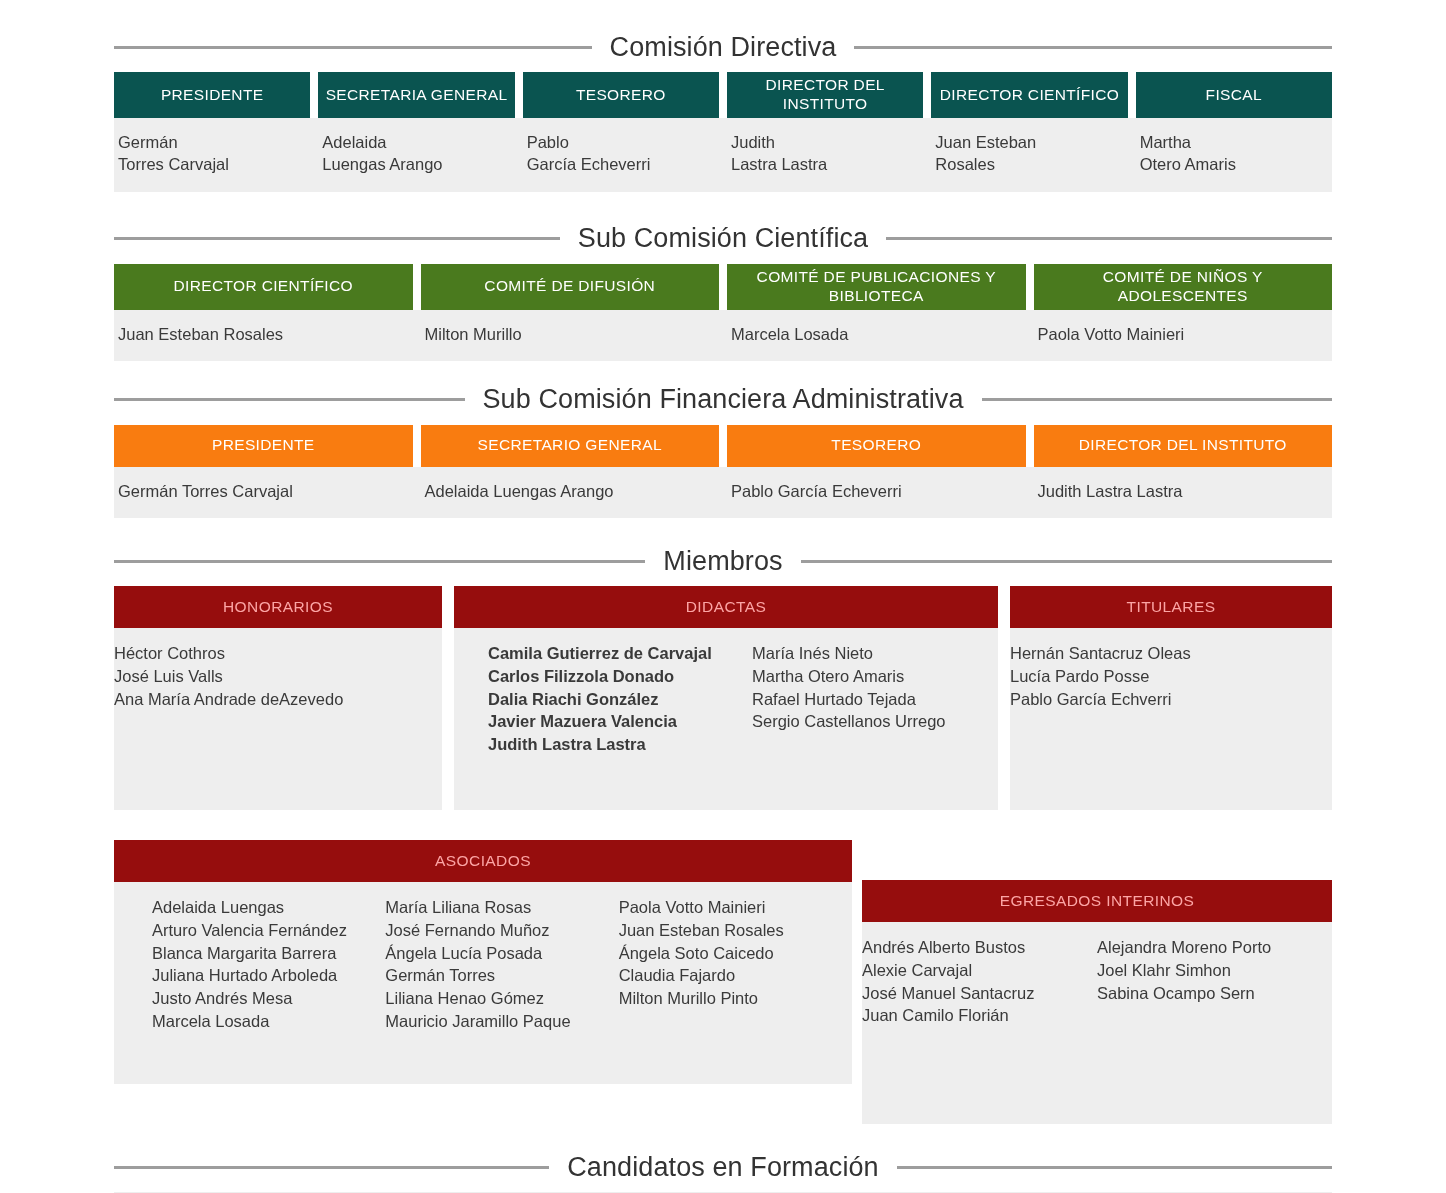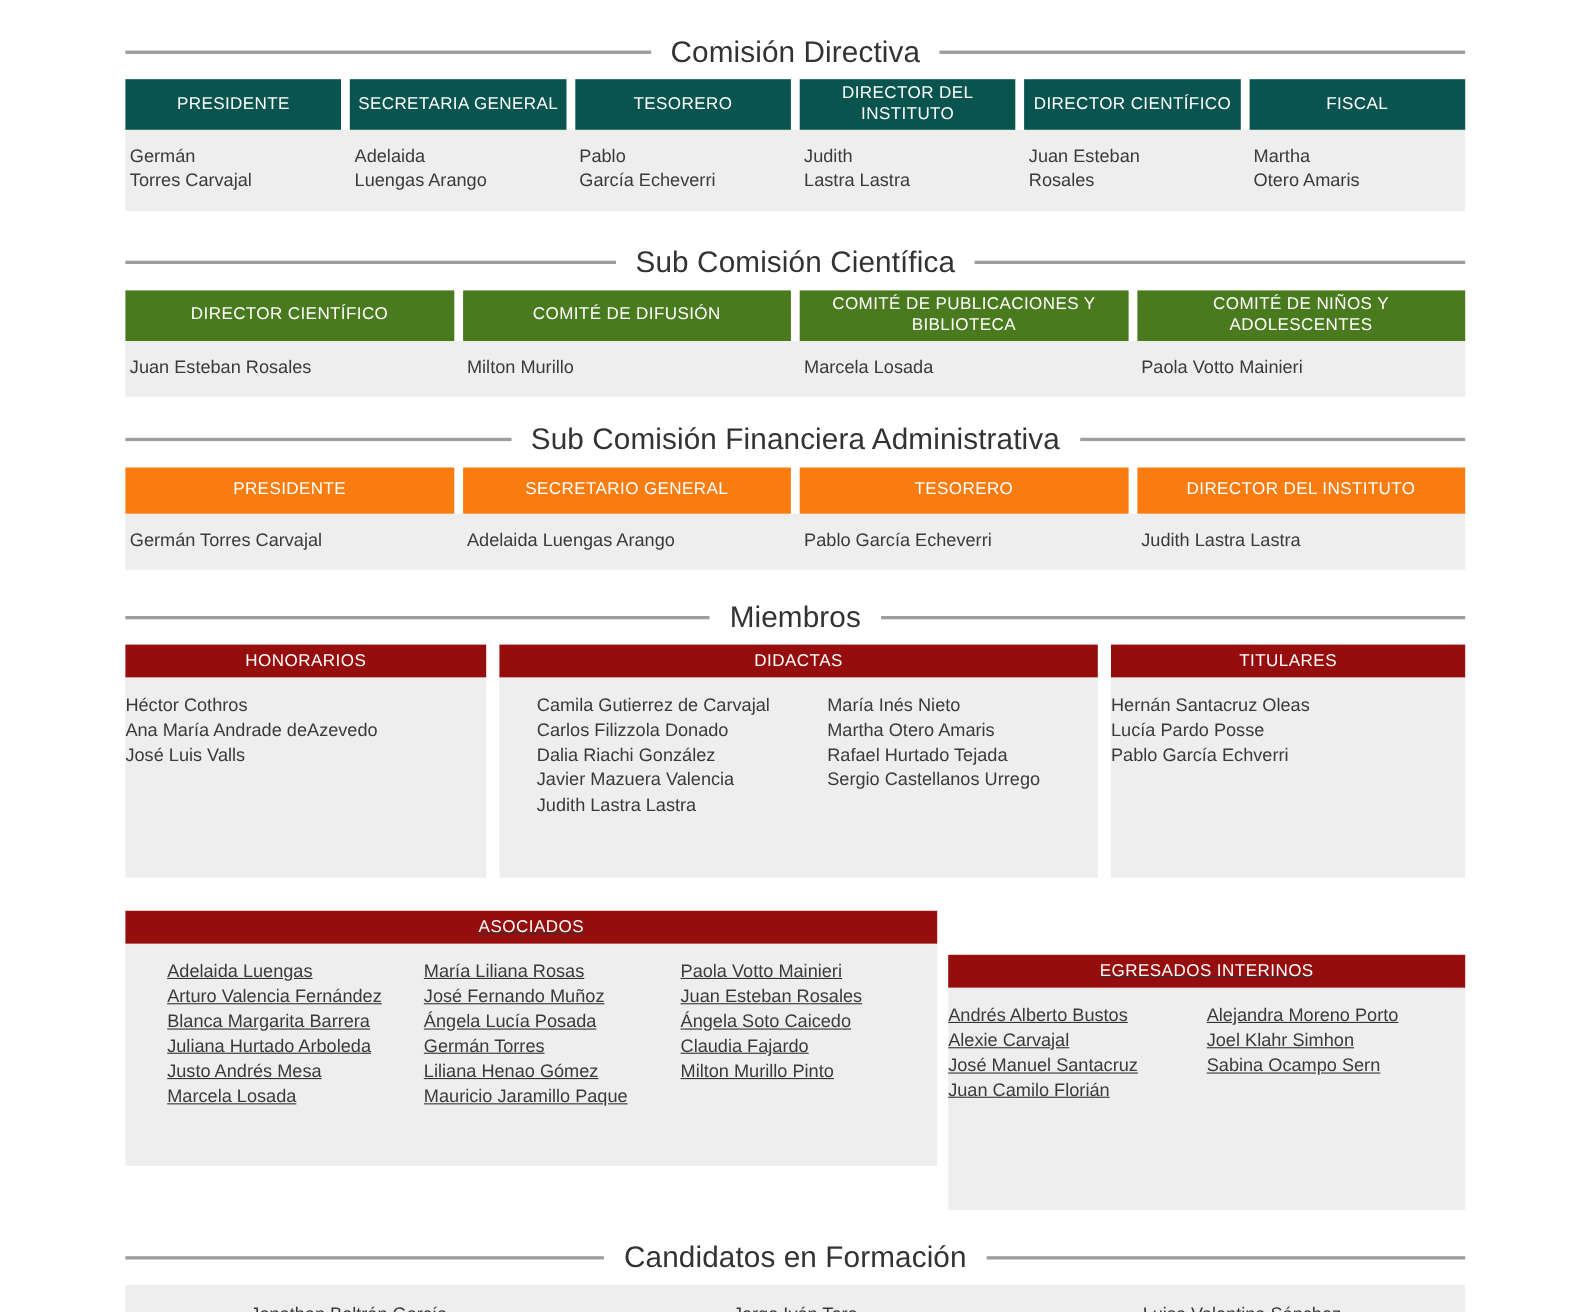--- a/index.html
+++ b/index.html
@@ -101,25 +101,25 @@
     gap: 12px;
     margin: 0 114px;
   }
   .mem-block { box-sizing: border-box; }
   .mem-block.b-hon { flex: 0 0 328px; }
   .mem-block.b-did { flex: 1 1 auto; }
   .mem-block.b-tit { flex: 0 0 322px; }
 
   .mem-head {
     background: #960d0d;
-    color: #ffffff;
+    color: #fca5a5;
     text-align: center;
     font-size: 15.5px;
     letter-spacing: 0.4px;
-    height: 30px;
+    height: 42px;
     display: flex;
     align-items: center;
     justify-content: center;
   }
   .mem-body {
     background: #eeeeee;
     padding: 14px 0 20px 0;
   }
   .mem-cols {
     display: flex;
@@ -137,21 +137,20 @@
     color: #3a3a3a;
   }
   .mem-list.center { text-align: left; }
   .mem-list.left   { text-align: left; }
 
   
   .mem-row2 {
     display: flex;
     gap: 10px;
     margin: 0 114px;
-    text-decoration: underline;
   }
   .mem-block.b-aso { flex: 1 1 0; }
   .mem-block.b-egr { flex: 0 0 470px; margin-top: 40px; }
 
   
   .cand-row {
     display: flex;
   }
   .cand-cell {
     flex: 1 1 0;
@@ -266,33 +265,33 @@
 
   <div class="mem-row">
 
     <div class="mem-block b-hon">
       <div class="mem-head">HONORARIOS</div>
       <div class="mem-body" style="min-height:148px;">
         <div class="mem-cols">
           <div class="mem-col">
             <ul class="mem-list center">
               <li>Héctor Cothros</li>
+              <li>José Luis Valls</li>
               <li>Ana María Andrade deAzevedo</li>
-              <li>José Luis Valls</li>
             </ul>
           </div>
         </div>
       </div>
     </div>
 
     <div class="mem-block b-did">
       <div class="mem-head">DIDACTAS</div>
       <div class="mem-body" style="min-height:148px;">
         <div class="mem-cols">
-          <div class="mem-col" style="padding-left:34px;">
+          <div class="mem-col" style="padding-left:34px;font-weight:bold;">
             <ul class="mem-list left">
               <li>Camila Gutierrez de Carvajal</li>
               <li>Carlos Filizzola Donado</li>
               <li>Dalia Riachi González</li>
               <li>Javier Mazuera Valencia</li>
               <li>Judith Lastra Lastra</li>
             </ul>
           </div>
           <div class="mem-col" style="padding-left:18px;">
             <ul class="mem-list left">

